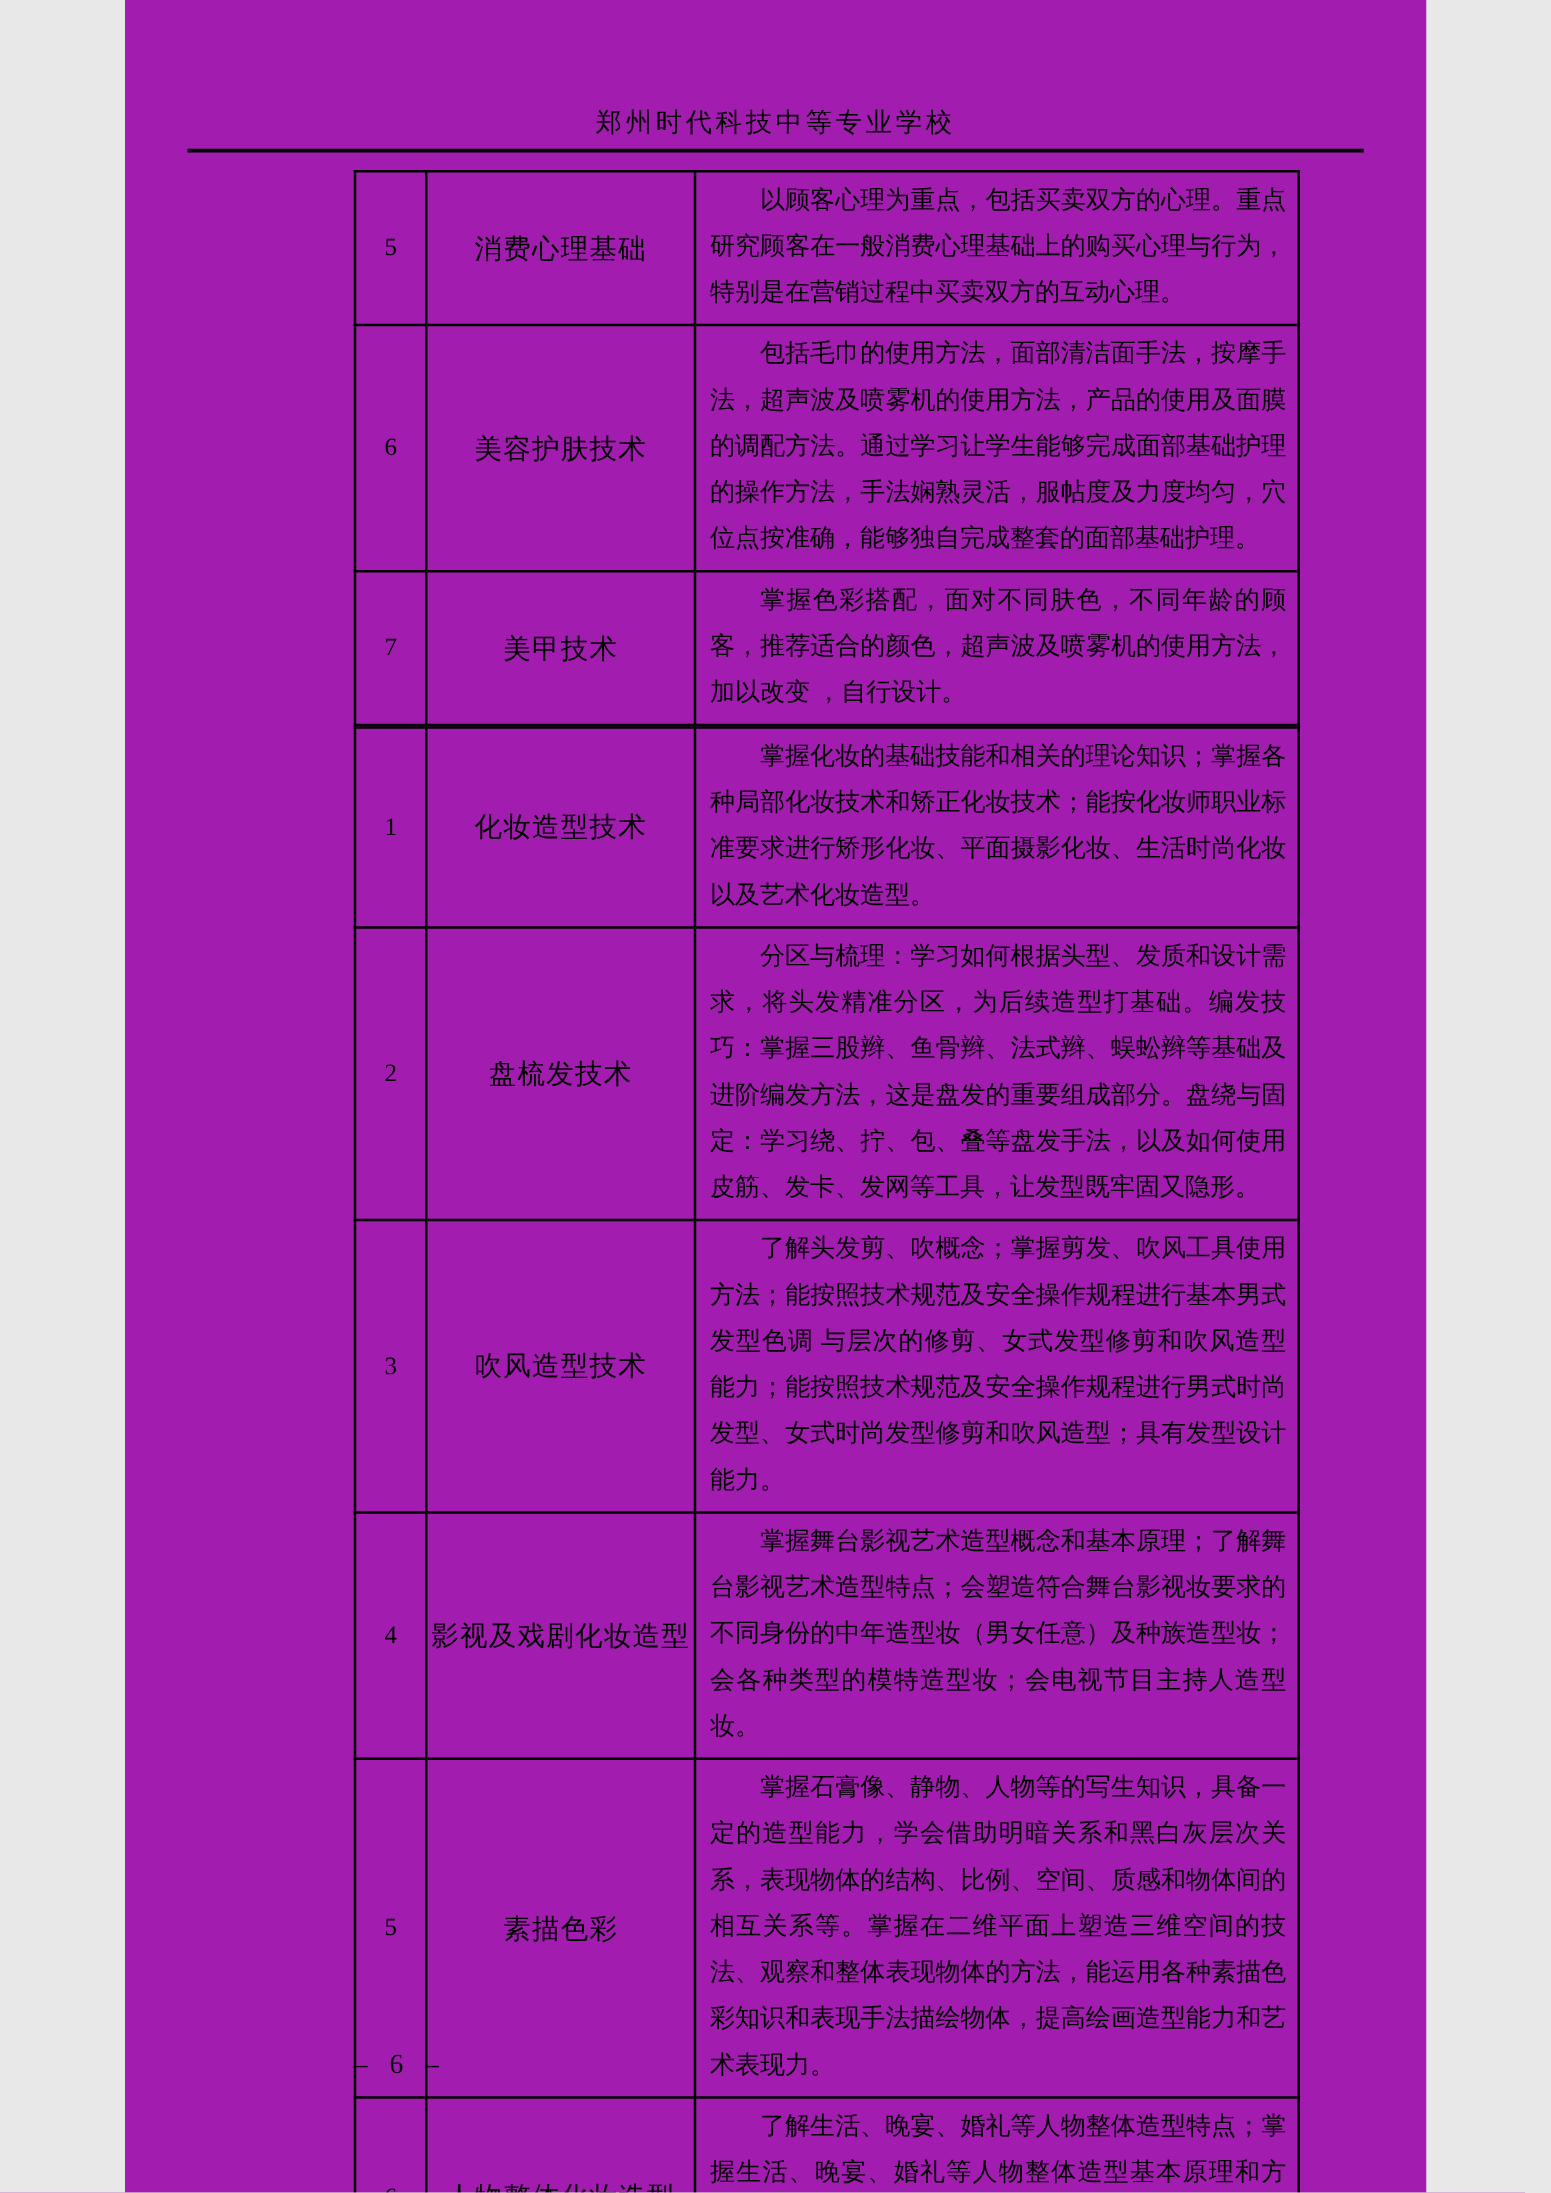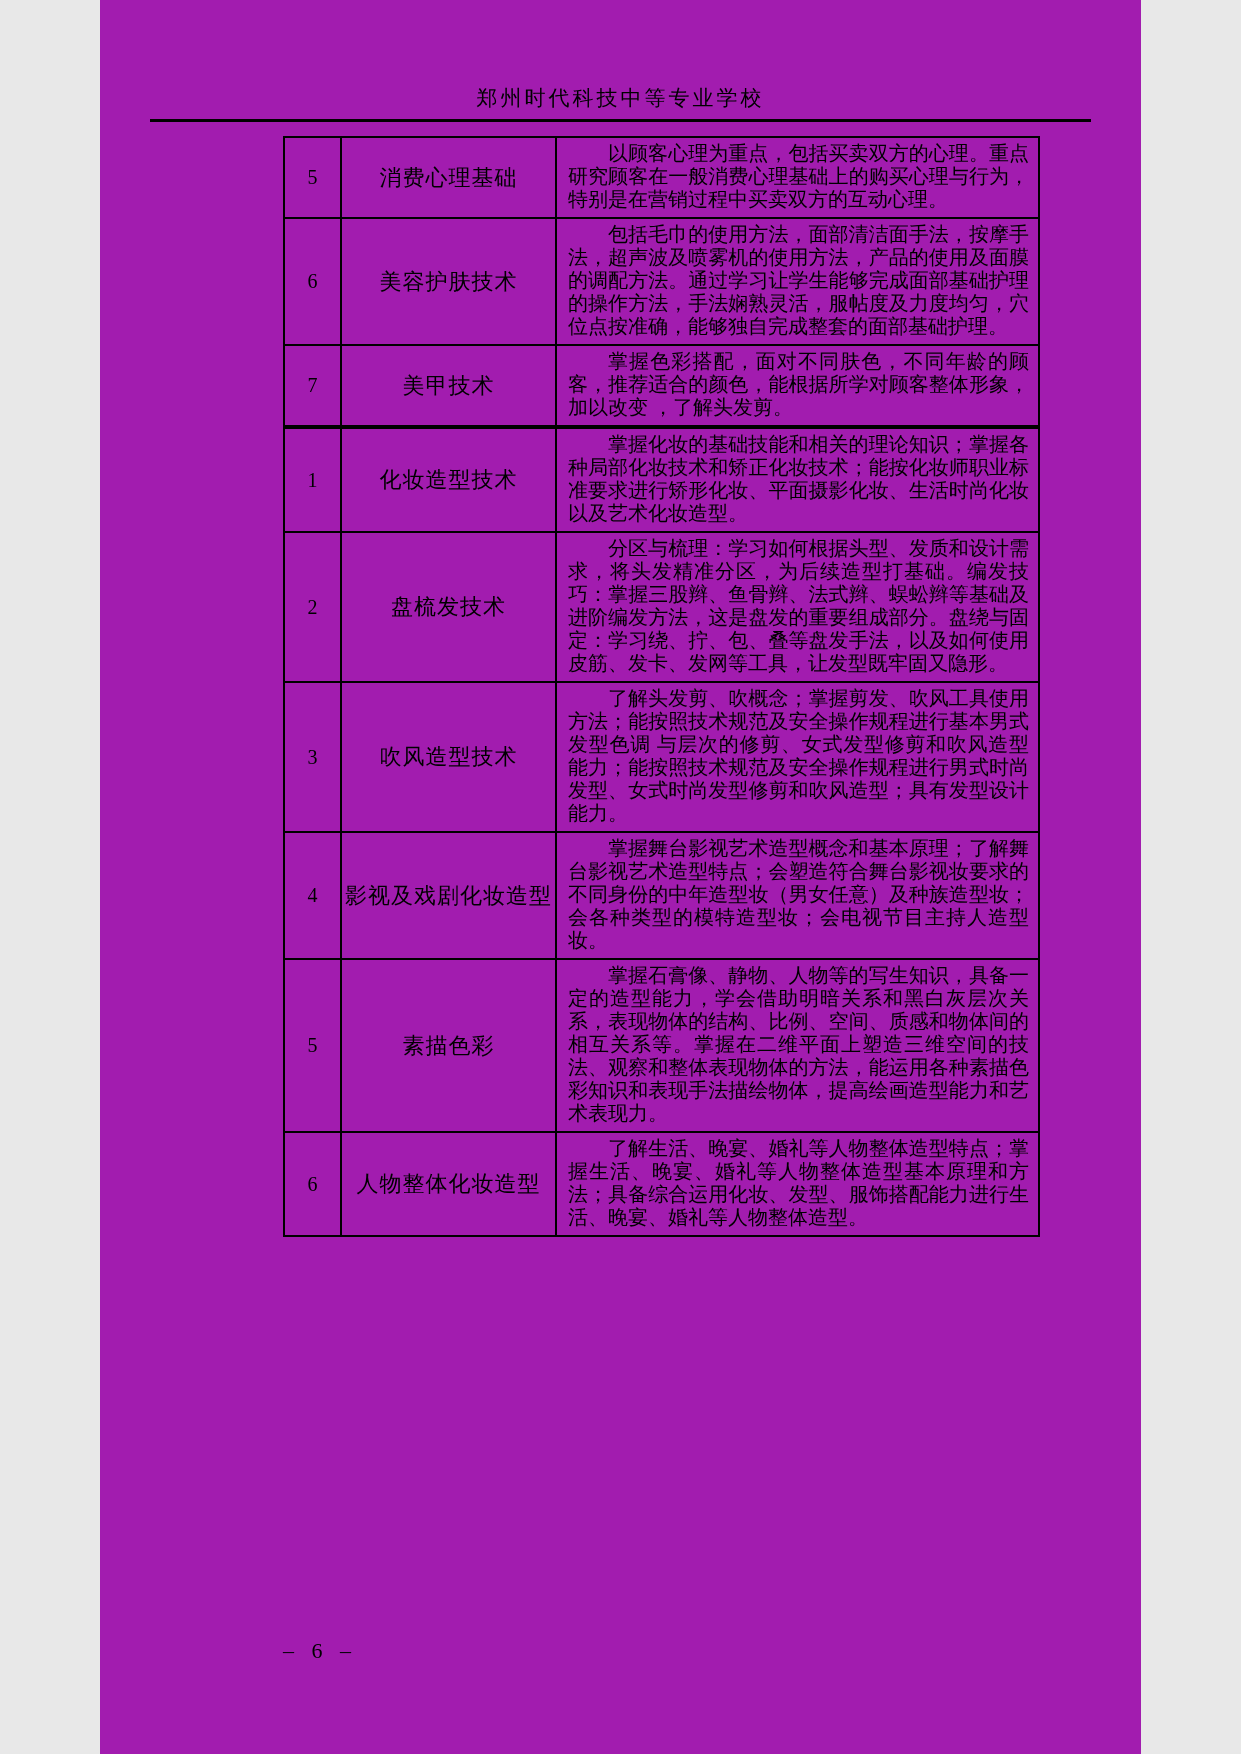--- a/index.html
+++ b/index.html
@@ -44,21 +44,21 @@
   }
   td.cell-name{
     text-align:center;vertical-align:middle;
     font-size:22px;
     letter-spacing:1px;
   }
   td.cell-content{
     vertical-align:middle;
     padding:4px 9px 6px 11px;
     font-size:20px;
-    line-height:23px;
+    line-height:37px;
     text-align:justify;
     text-indent:2em;
   }
   th.header-cell{
     font-family:"Liberation Sans","DejaVu Sans",sans-serif;
     font-weight:bold;
     font-size:21px;
     text-align:center;
     vertical-align:middle;
     padding:15px 2px;
@@ -101,21 +101,21 @@
           <td class="cell-content">以顾客心理为重点，包括买卖双方的心理。重点研究顾客在一般消费心理基础上的购买心理与行为，特别是在营销过程中买卖双方的互动心理。</td>
         </tr>
         <tr>
           <td class="cell-num">6</td>
           <td class="cell-name">美容护肤技术</td>
           <td class="cell-content">包括毛巾的使用方法，面部清洁面手法，按摩手法，超声波及喷雾机的使用方法，产品的使用及面膜的调配方法。通过学习让学生能够完成面部基础护理的操作方法，手法娴熟灵活，服帖度及力度均匀，穴位点按准确，能够独自完成整套的面部基础护理。</td>
         </tr>
         <tr>
           <td class="cell-num">7</td>
           <td class="cell-name">美甲技术</td>
-          <td class="cell-content">掌握色彩搭配，面对不同肤色，不同年龄的顾客，推荐适合的颜色，能根据所学对顾客整体形象，加以改变 ，了解头发剪。</td>
+          <td class="cell-content">掌握色彩搭配，面对不同肤色，不同年龄的顾客，推荐适合的颜色，超声波及喷雾机的使用方法，加以改变 ，自行设计。</td>
         </tr>
       </tbody>
   </table>
 
 
   <table class="course-table table-2">
     <colgroup>
         <col class="col-num">
         <col class="col-name">
         <col class="col-content">

